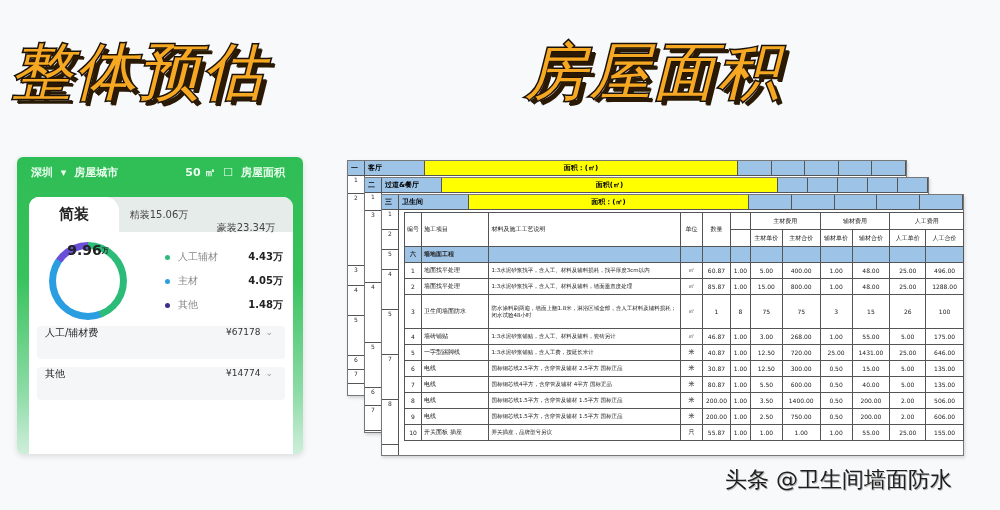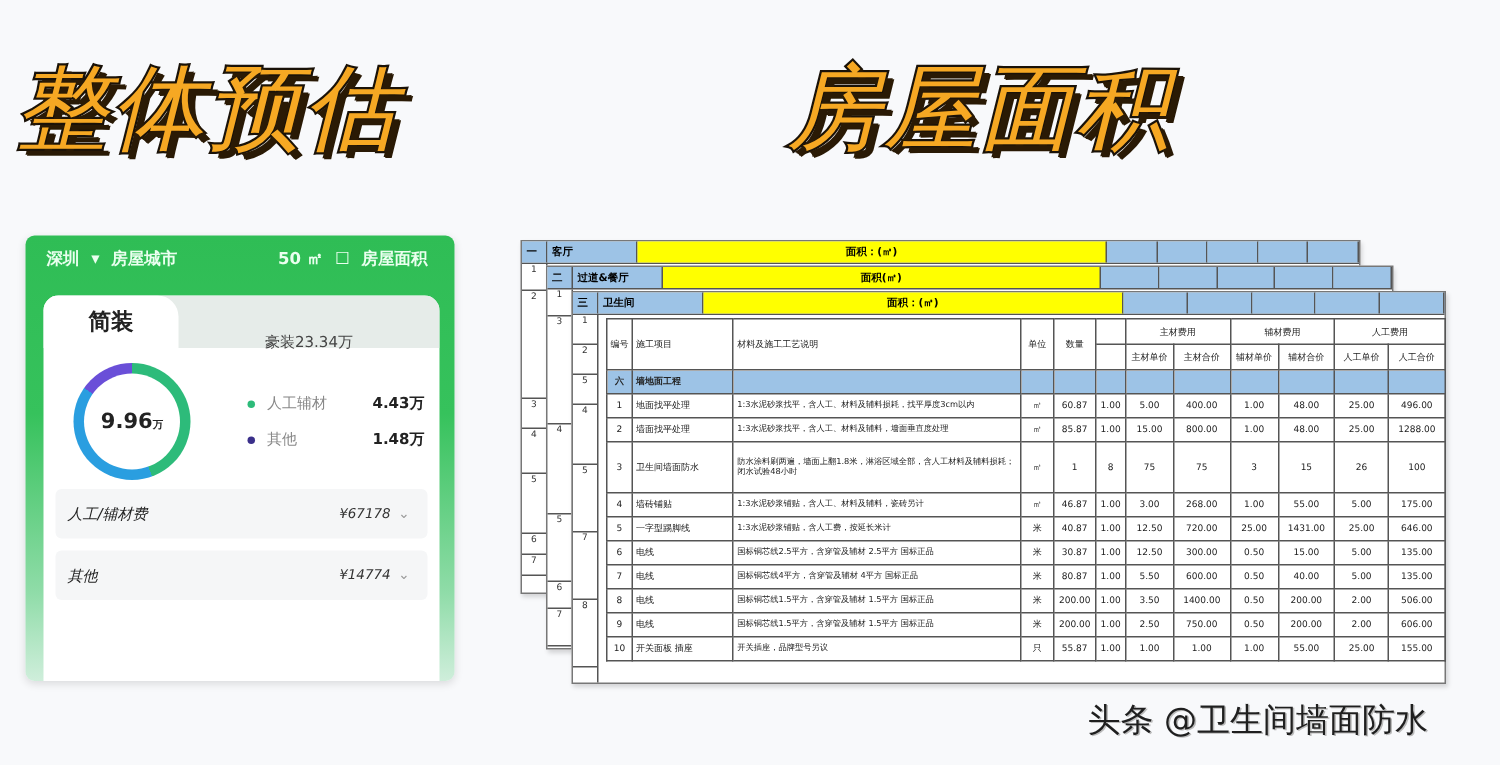--- a/index.html
+++ b/index.html
@@ -16,28 +16,28 @@
   .phone-top .l span, .phone-top .r span { margin-right: 4px; }
   .panel { position: absolute; left: 12px; top: 40px; right: 10px; bottom: 0; background: #fff; border-radius: 10px 10px 0 0; overflow: hidden; }
   .tabs { display: flex; height: 35px; background: #e6ece9; }
   .tab { font-size: 10px; color: #444; display: flex; align-items: center; justify-content: center; }
   .tab.active { background: #fff; font-size: 15px; font-weight: bold; color: #222; width: 90px; border-radius: 0 14px 0 0; }
   .tab.t2 { width: 80px; } .tab.t3 { flex: 1; margin-top: 26px; }
   .summary { display: flex; align-items: center; padding: 10px 10px 6px 20px; }
   .donut { width: 78px; height: 78px; border-radius: 50%; position: relative;
     background: conic-gradient(#2dbb7a 0deg 160deg, #2a9ee0 160deg 305deg, #6a4fd8 305deg 360deg); }
   .donut::after { content: ""; position: absolute; inset: 7px; background: #fff; border-radius: 50%; }
-  .donut-label { position: absolute; inset: 0; display: flex; align-items: center; justify-content: center; z-index: 2; font-size: 14px; font-weight: bold; color: #222; }
+  .donut-label { position: absolute; inset: 0; display: flex; justify-content: center; z-index: 2; font-size: 14px; font-weight: bold; color: #222; }
   .donut-label small { font-size: 7px; margin-top: 4px; }
   .legend { margin-left: 38px; flex: 1; }
   .leg-row { display: flex; align-items: center; height: 24px; font-size: 10px; }
   .dot { width: 5px; height: 5px; border-radius: 50%; margin-right: 8px; }
   .leg-name { color: #888; flex: 1; }
   .leg-val { font-weight: bold; color: #222; font-size: 10px; }
-  .cost-row { margin: 0 8px 8px 8px; height: 33px; background: #f5f6f7; border-radius: 4px; display: flex; align-items: center; justify-content: space-between; padding: 0 12px 0 8px; font-size: 10px; color: #222; font-style: italic; }
+  .cost-row { margin: 0 8px 8px 8px; height: 33px; background: #f5f6f7; border-radius: 4px; display: flex; align-items: flex-start; justify-content: space-between; padding: 0 12px 0 8px; font-size: 10px; color: #222; }
   .cost-row .amt { color: #333; font-size: 9px; }
   .cost-row .chev { color: #999; margin-left: 5px; font-size: 9px; }
 
   
   .sheet { position: absolute; background: #fff; border: 1px solid #777; box-shadow: 1px 2px 3px rgba(0,0,0,.15); }
   .s1 { left: 347px; top: 160px; width: 560px; height: 236px; }
   .s2 { left: 364px; top: 177px; width: 565px; height: 256px; }
   .s3 { left: 381px; top: 194px; width: 583px; height: 262px; }
   .bar-row { position: absolute; left: 0; right: 0; top: 0; height: 15px; display: flex; border-bottom: 1px solid #555; }
   .bar-blue { background: #9dc3e6; border-right: 1px solid #555; font-size: 7px; font-weight: bold; display: flex; align-items: center; padding-left: 3px; }
@@ -69,36 +69,42 @@
     </div>
     <div class="r">
       <span>50 ㎡</span>
       <span>☐</span>
       <span>房屋面积</span>
     </div>
   </div>
   <div class="panel">
     <div class="tabs">
       <div class="tab active">简装</div>
+      <div class="tab t2">精装15.06万</div>
       <div class="tab t3">豪装23.34万</div>
     </div>
     <div class="summary">
       <div class="donut">
         <div class="donut-label">
           <span>9.96</span>
             <small>万</small>
         </div>
       </div>
       <div class="legend">
         <div class="leg-row">
           <span class="dot" style="background:#2dbb7a"></span>
           <span class="leg-name">人工辅材</span>
           <span class="leg-val">4.43万</span>
         </div>
         <div class="leg-row">
+          <span class="dot" style="background:#2a9ee0"></span>
+          <span class="leg-name">主材</span>
+          <span class="leg-val">4.05万</span>
+        </div>
+        <div class="leg-row">
           <span class="dot" style="background:#3a2f8a"></span>
           <span class="leg-name">其他</span>
           <span class="leg-val">1.48万</span>
         </div>
       </div>
     </div>
     <div class="cost-row">
       <span>人工/辅材费</span>
       <span><span class="amt">¥67178</span><span class="chev">⌄</span></span>
     </div>
@@ -128,21 +134,21 @@
     <div style="height:40px">5</div>
     <div style="height:14px">6</div>
     <div style="height:14px">7</div>
   </div>
 </div>
 
 <div class="sheet s2">
   <div class="bar-row">
     <div class="bar-blue" style="width:17px">二</div>
     <div class="bar-blue" style="width:60px">过道&amp;餐厅</div>
-    <div class="bar-yellow" style="width:292px">面积(㎡)</div>
+    <div class="bar-yellow" style="width:336px">面积(㎡)</div>
     <div class="bar-cell"></div>
       <div class="bar-cell"></div>
       <div class="bar-cell"></div>
       <div class="bar-cell"></div>
       <div class="bar-cell"></div>
   </div>
   <div class="side-col">
     <div style="height:18px">1</div>
     <div style="height:72px">3</div>
     <div style="height:60px">4</div>

